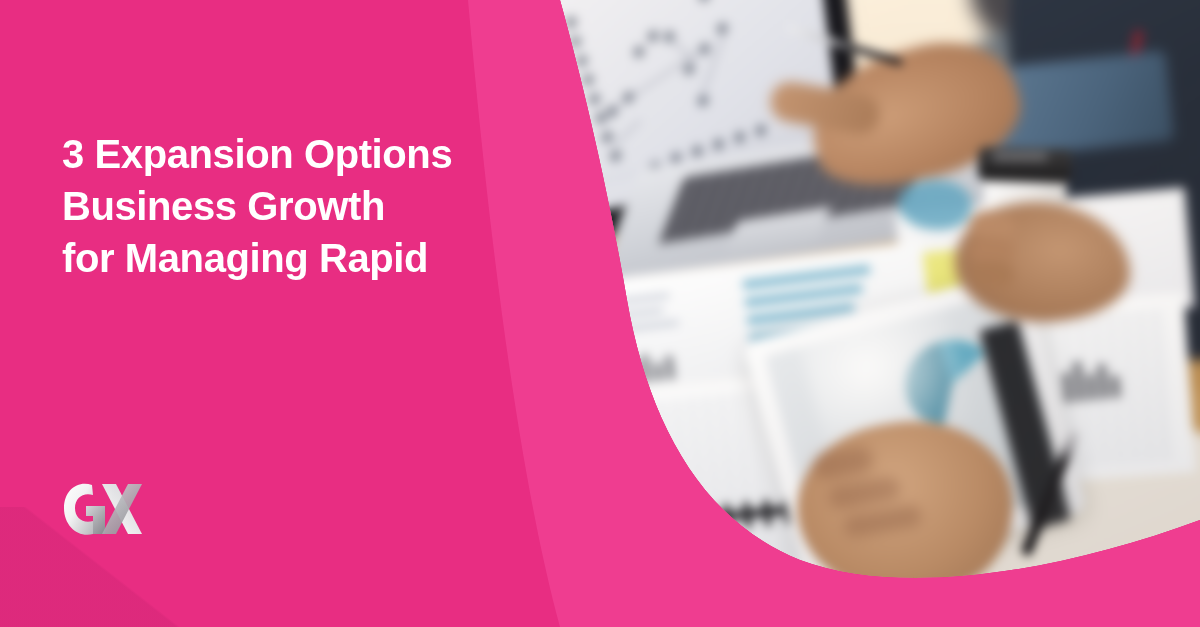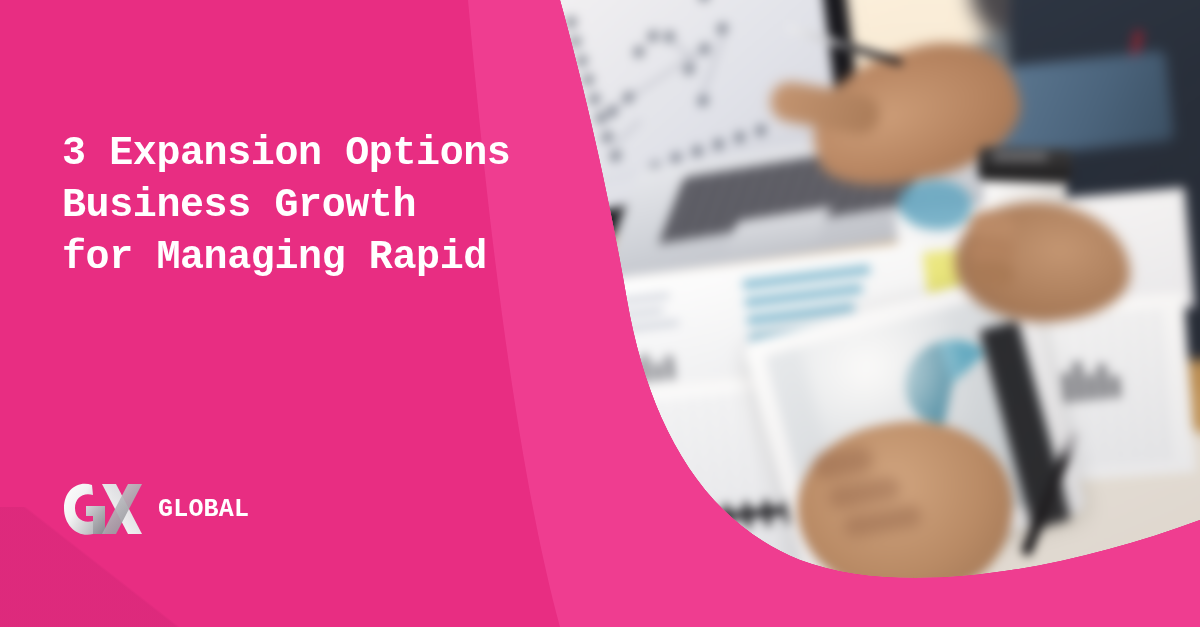--- a/index.html
+++ b/index.html
@@ -9,21 +9,20 @@
     overflow:hidden;
     background:#e82d82;
     font-family:"Liberation Sans", sans-serif;
   }
 
   .banner {
     position:relative;
     width:1200px; height:627px;
     overflow:hidden;
     background:#e82d82;
-    font-family:Liberation Mono, monospace;
   }
 
   
   .photo-layer {
     position:absolute;
     inset:0;
     
     clip-path: path("M 1200 0 L 560 0 C 585 90 610 200 627 300 C 648 420 700 520 800 560 C 900 598 1060 572 1200 520 Z");
     background:#d9d2c8;
   }
@@ -571,17 +570,16 @@
         </linearGradient>
       </defs>
 
       <path d="M30 3 C16 -2 2 8 2 26 C2 44 16 56 31 52 L31 39 C21 42 13 36 13 26 C13 16 21 10 31 13 Z" fill="url(#gsil)"></path>
       <path d="M24 24 L43 24 L43 52 L31 52 L31 34 L24 34 Z" fill="url(#gsil2)"></path>
 
       <path d="M40 2 L54 2 L80 52 L66 52 Z" fill="url(#gsil3)"></path>
       <path d="M66 2 L80 2 L54 52 L40 52 Z" fill="url(#gsil2)" opacity="0.92"></path>
     </svg>
     <div class="logo-words">
-      <span>GLOBAL</span>
     </div>
   </div>
 
 </div>
 
 </body></html>

